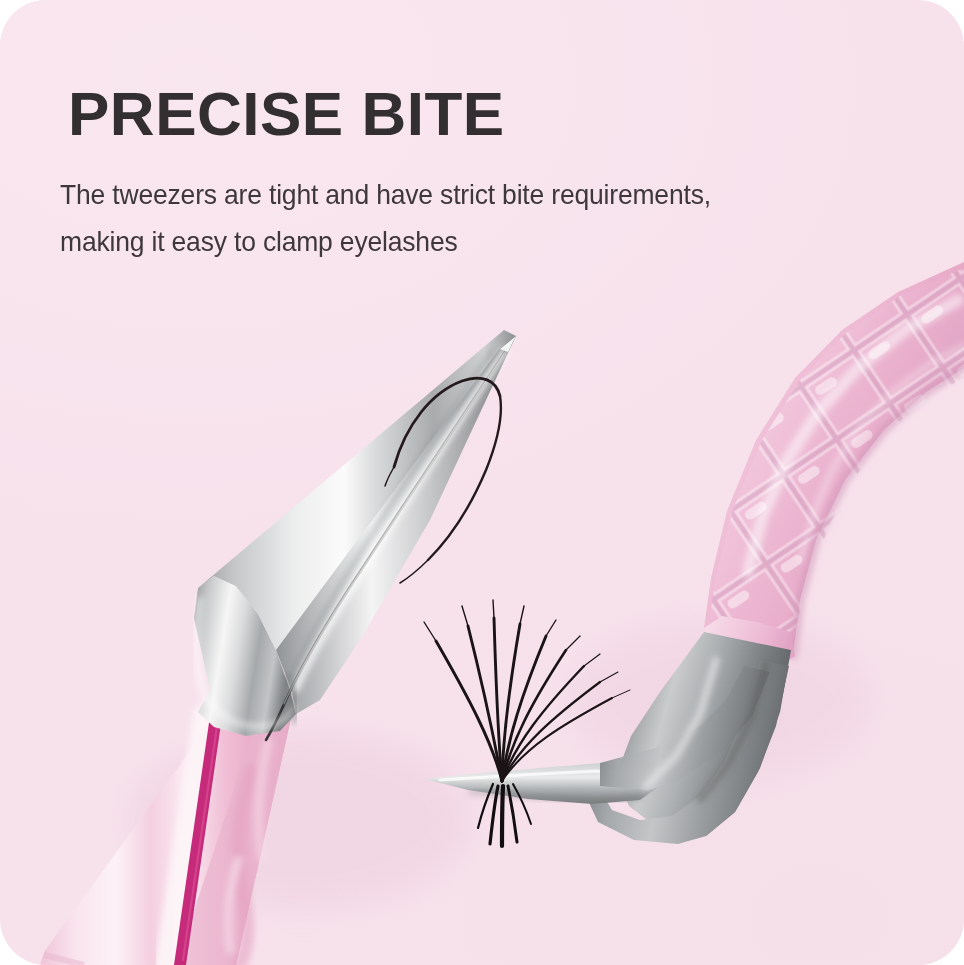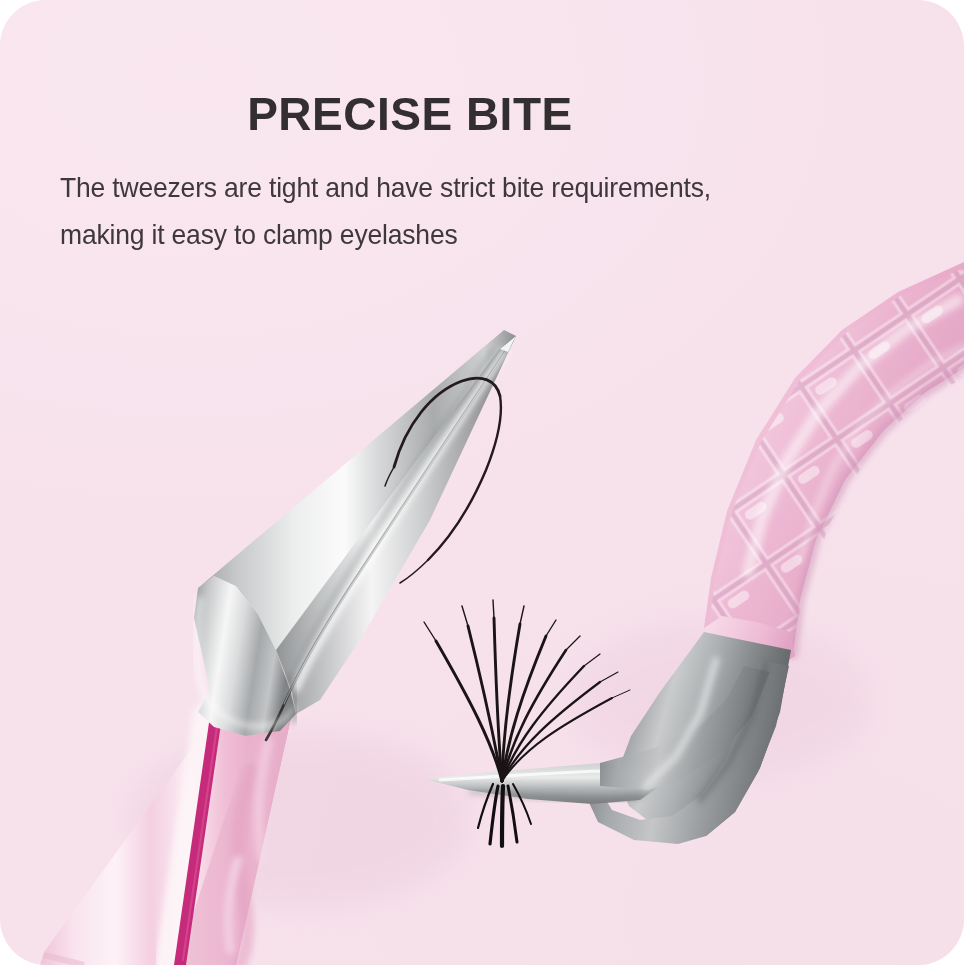--- a/index.html
+++ b/index.html
@@ -37,28 +37,27 @@
 
   
   #text-block {
     position: absolute;
     left: 60px;
     top: 74px;
     z-index: 40;
   }
   #headline {
     font-family: "Liberation Sans", sans-serif;
-    font-size: 46px;
+    font-size: 62px;
     font-weight: 700;
     letter-spacing: 0.5px;
     color: #332f31;
     line-height: 1.02;
-    margin: 17px;
+    margin: 8px;
     white-space: nowrap;
-    text-align: center;
   }
   #subheadline {
     margin: 0;
     margin-top: 26px;
     font-family: "Liberation Sans", sans-serif;
     font-size: 28.5px;
     font-weight: 300;
     color: #3e383c;
     line-height: 47px;
     letter-spacing: -0.2px;

